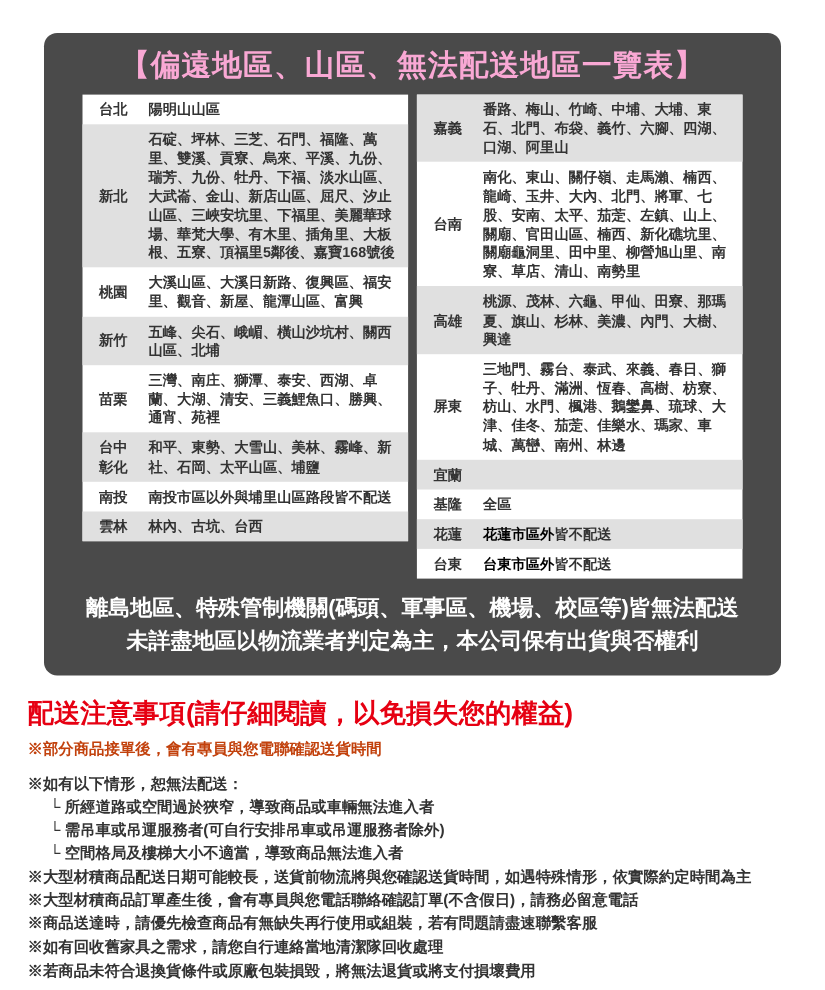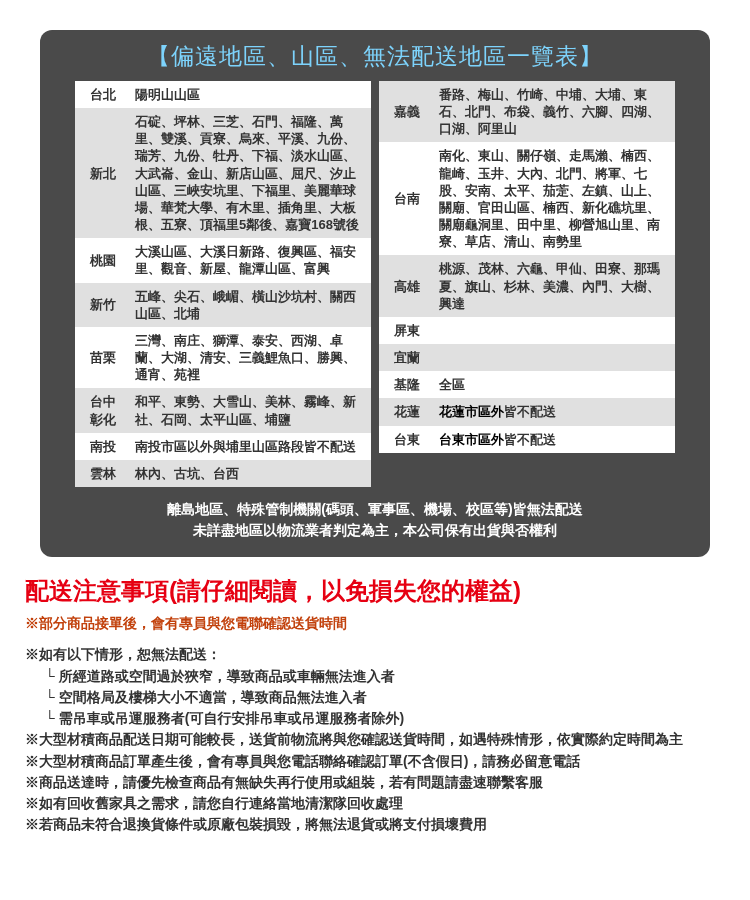--- a/index.html
+++ b/index.html
@@ -1,31 +1,31 @@
 <!DOCTYPE html>
 <html><head>
 <meta charset="utf-8">
 <style>
   html,body{margin:0;padding:0;background:#ffffff;}
   body{width:750px;height:900px;font-family:"Liberation Sans",sans-serif;-webkit-font-smoothing:antialiased;}
   .page{width:750px;height:900px;overflow:hidden;background:#fff;}
 
   
   .banner{margin:30px 40px 0 40px;width:670px;background:#4a4a4a;border-radius:12px;padding-bottom:16px;box-sizing:border-box;}
-  .banner-title{color:#7dd3fc;font-size:23px;font-weight:normal;text-align:center;padding:11px 0 9px 0;letter-spacing:1px;}
+  .banner-title{color:#f9a8d4;font-size:27px;font-weight:bold;text-align:center;padding:11px 0 9px 0;letter-spacing:1px;}
 
   .tables{display:flex;justify-content:flex-end;align-items:flex-start;gap:8px;padding:0 35px;}
   .rtable{flex:1;background:#ffffff;font-size:13px;color:#333;font-weight:bold;line-height:1.32;}
   .rrow{display:flex;align-items:center;}
   .rrow.shade{background:#e0e0e0;}
   .rlabel{width:30px;padding:5px 0 5px 15px;flex-shrink:0;}
   .rvalue{flex:1;padding:5px 6px 5px 15px;word-break:break-all;}
   .green{color:#000000;}
 
-  .banner-footer{margin-top:12px;text-align:center;color:#ffffff;font-weight:bold;font-size:14px;line-height:1.5;}
+  .banner-footer{margin-top:12px;text-align:center;color:#ffffff;font-weight:bold;font-size:20px;line-height:1.5;}
 
   
   .notice{margin:18px 25px 0 25px;}
   .notice-heading{color:#e60012;font-size:24px;font-weight:bold;margin:0 0 6px 0;}
   .notice-list{margin:0;}
   .n-item{font-size:14px;font-weight:bold;color:#333;line-height:1.52;margin:0;padding-left:14px;text-indent:-14px;word-break:break-all;}
   .n-item.red{color:#c2410c;}
   .n-item.indent{margin-left:20px;}
   .n-item.gap-after{margin-bottom:10px;}
   .n-item .red-part{color:#e60012;}
@@ -81,20 +81,21 @@
           <div class="rrow">
             <div class="rlabel">台南</div>
             <div class="rvalue">南化、東山、關仔嶺、走馬瀨、楠西、龍崎、玉井、大內、北門、將軍、七股、安南、太平、茄萣、左鎮、山上、關廟、官田山區、楠西、新化礁坑里、關廟龜洞里、田中里、柳營旭山里、南寮、草店、清山、南勢里</div>
           </div>
           <div class="rrow shade">
             <div class="rlabel">高雄</div>
             <div class="rvalue">桃源、茂林、六龜、甲仙、田寮、那瑪夏、旗山、杉林、美濃、內門、大樹、興達</div>
           </div>
           <div class="rrow">
             <div class="rlabel">屏東</div>
+            <div class="rvalue">三地門、霧台、泰武、來義、春日、獅子、牡丹、滿洲、恆春、高樹、枋寮、枋山、水門、楓港、鵝鑾鼻、琉球、大津、佳冬、茄萣、佳樂水、瑪家、車城、萬巒、南州、林邊</div>
           </div>
           <div class="rrow shade">
             <div class="rlabel">宜蘭</div>
           </div>
           <div class="rrow">
             <div class="rlabel">基隆</div>
             <div class="rvalue">全區</div>
           </div>
           <div class="rrow shade">
             <div class="rlabel">花蓮</div>
@@ -112,22 +113,22 @@
       <div>未詳盡地區以物流業者判定為主，本公司保有出貨與否權利</div>
     </div>
   </div>
 
   <div class="notice">
     <div class="notice-heading">配送注意事項(請仔細閱讀，以免損失您的權益)</div>
     <div class="notice-list" id="notice-list">
         <p class="n-item red gap-after">※部分商品接單後，會有專員與您電聯確認送貨時間</p>
         <p class="n-item">※如有以下情形，恕無法配送：</p>
         <p class="n-item indent">└ 所經道路或空間過於狹窄，導致商品或車輛無法進入者</p>
+        <p class="n-item indent">└ 需吊車或吊運服務者(可自行安排吊車或吊運服務者除外)</p>
         <p class="n-item indent">└ 空間格局及樓梯大小不適當，導致商品無法進入者</p>
-        <p class="n-item indent">└ 需吊車或吊運服務者(可自行安排吊車或吊運服務者除外)</p>
         <p class="n-item">※大型材積商品配送日期可能較長，送貨前物流將與您確認送貨時間，如遇特殊情形，依實際約定時間為主</p>
         <p class="n-item">※大型材積商品訂單產生後，會有專員與您電話聯絡確認訂單(不含假日)，請務必留意電話</p>
         <p class="n-item">※商品送達時，請優先檢查商品有無缺失再行使用或組裝，若有問題請盡速聯繫客服</p>
         <p class="n-item">※如有回收舊家具之需求，請您自行連絡當地清潔隊回收處理</p>
         <p class="n-item">※若商品未符合退換貨條件或原廠包裝損毀，將無法退貨或將支付損壞費用</p>
       </div>
   </div>
 
 </div>
 

